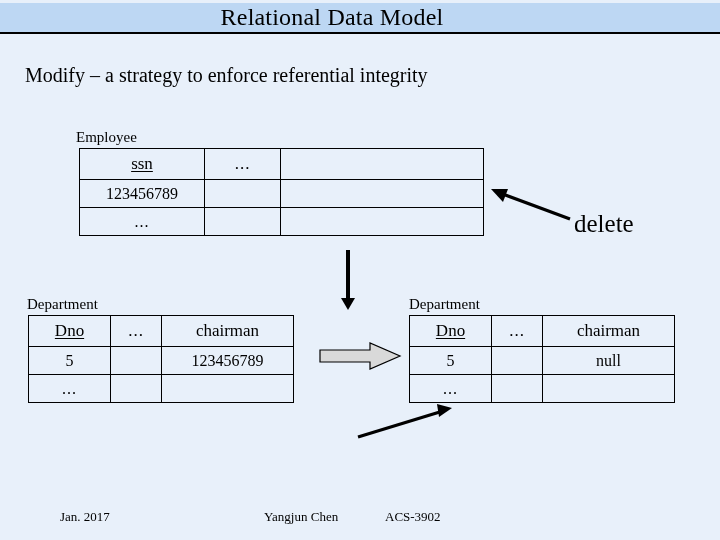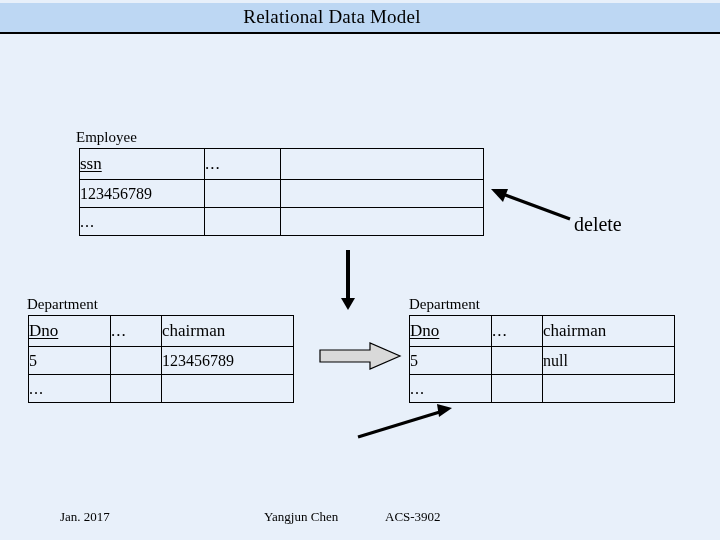--- a/index.html
+++ b/index.html
@@ -31,21 +31,21 @@
     background: #bdd7f3;
     border-bottom: 2px solid #000;
     box-sizing: border-box;
   }
   .title-text {
     position: absolute;
     left: 0;
     top: 6px;
     width: 664px;
     text-align: center;
-    font-size: 19px;
+    font-size: 24px;
     line-height: 22px;
     letter-spacing: 0.2px;
   }
 
   
   .subtitle {
     position: absolute;
     left: 25px;
     top: 62px;
     font-size: 20px;
@@ -68,20 +68,21 @@
   
   .rel-table {
     position: absolute;
     border-collapse: collapse;
     background: #e8f0fa;
     table-layout: fixed;
   }
   .rel-table td {
     border: 1px solid #000;
     background: #e8f0fa;
+    text-align: center;
     vertical-align: middle;
     font-size: 16px;
     padding: 0;
     height: 27px;
     white-space: nowrap;
   }
   .rel-table td.hdr {
     height: 30px;
     font-size: 17px;
   }
@@ -125,21 +126,21 @@
     width: 720px;
     text-align: center;
     font-size: 20px;
     line-height: 26px;
   }
 
   .delete-label {
     position: absolute;
     left: 574px;
     top: 213px;
-    font-size: 20px;
+    font-size: 25px;
     line-height: 22px;
     white-space: nowrap;
   }
 
   
   .footer-item {
     position: absolute;
     top: 510px;
     font-size: 13px;
     line-height: 14px;
@@ -151,20 +152,21 @@
   #footer-page { left: 645px; margin-top: 40px; }
 </style>
 </head>
 <body>
 
 <div id="slide">
 
   <div class="title-band"></div>
   <div class="title-text">Relational Data Model</div>
 
+  <div class="subtitle">Modify – a strategy to enforce referential integrity</div>
 
   <div class="rel-label" id="label-employee">Employee</div>
   <table class="rel-table" id="tbl-employee">
     <colgroup>
         <col class="c1">
         <col class="c2">
         <col class="c3">
       </colgroup>
     <tbody>
       <tr>

